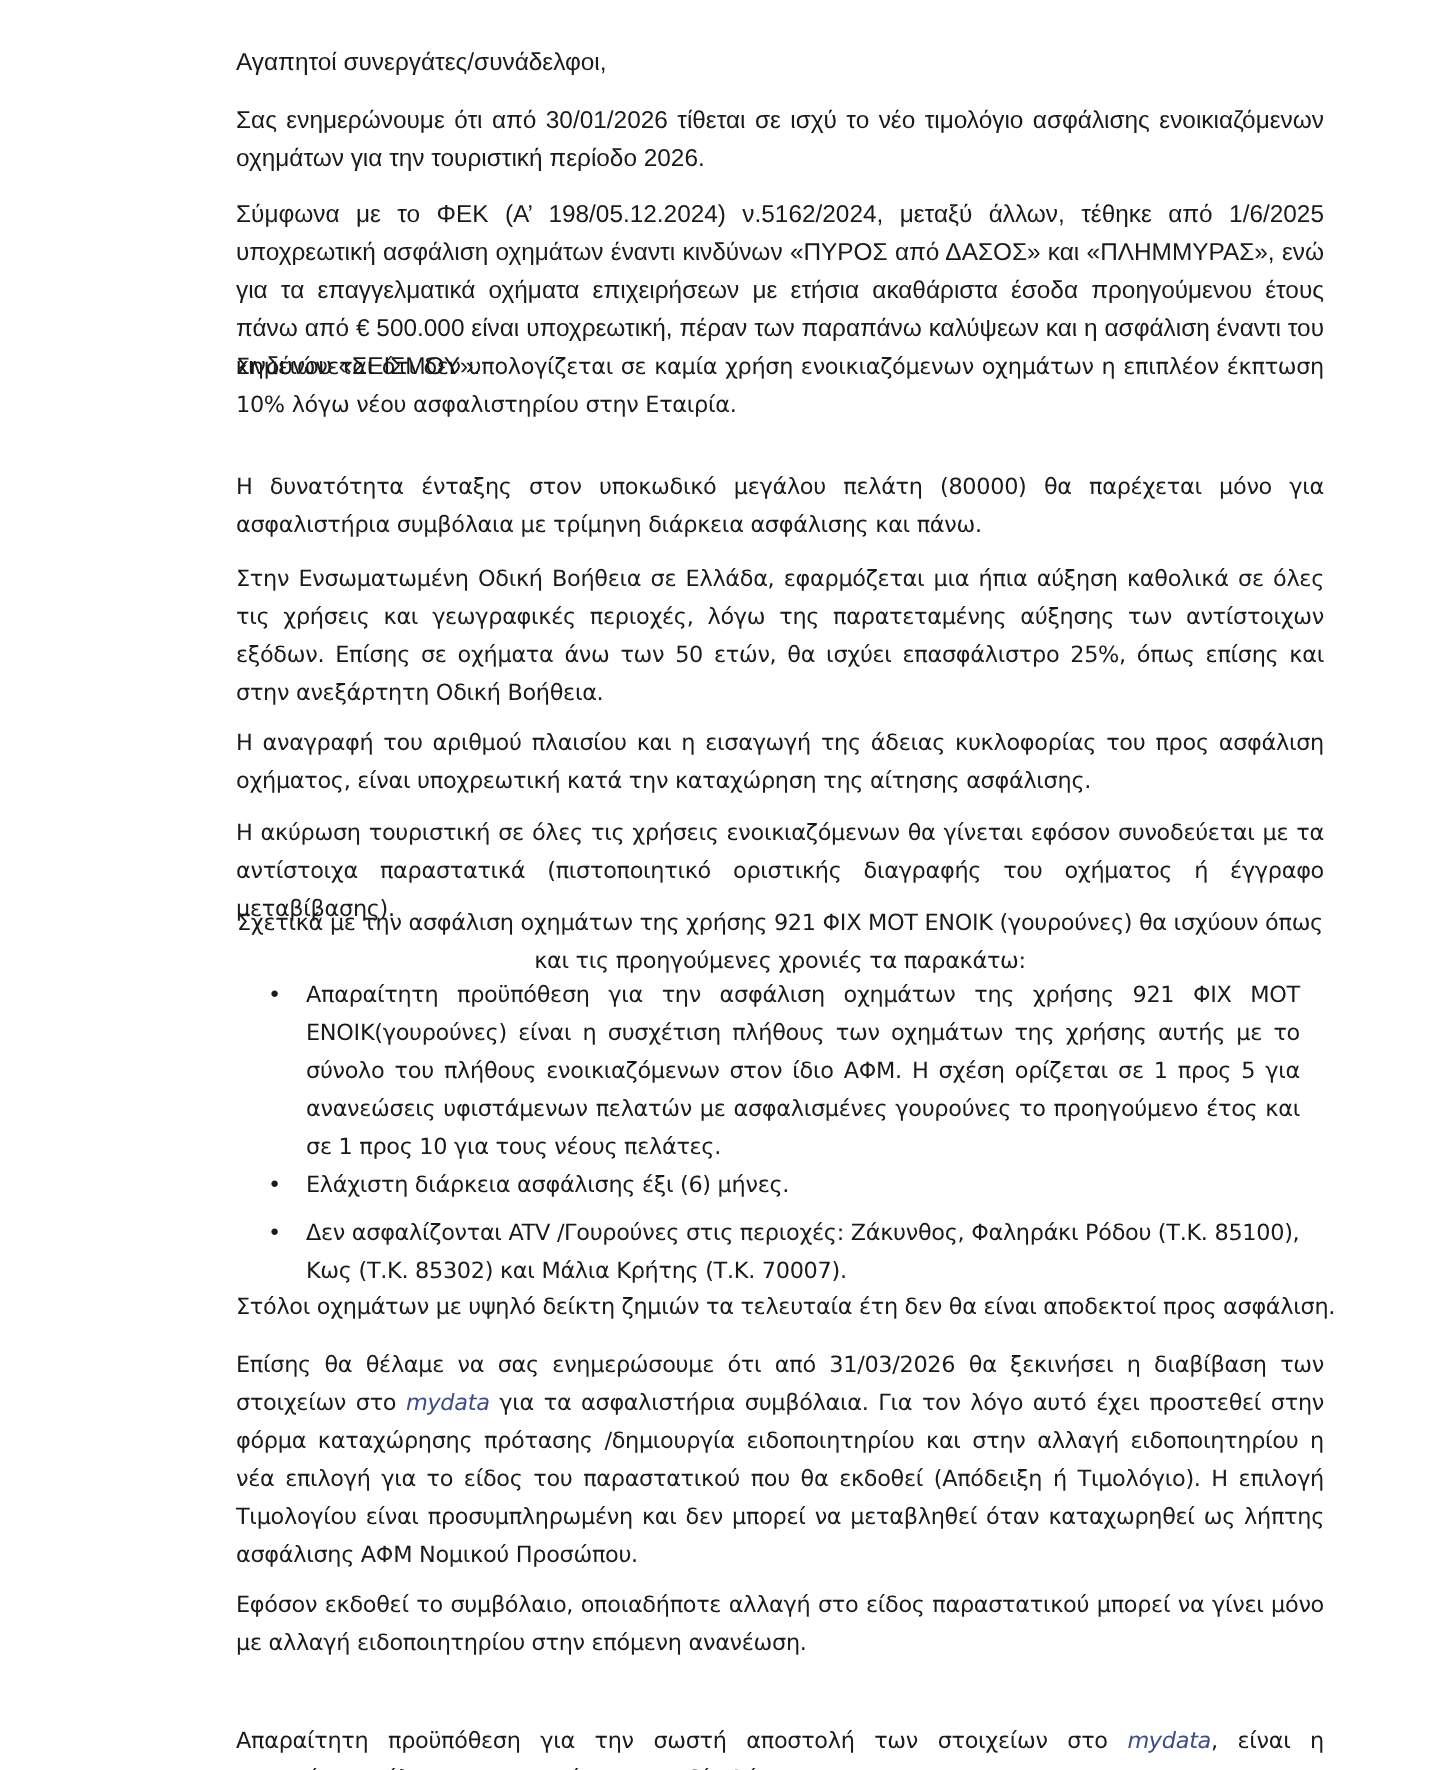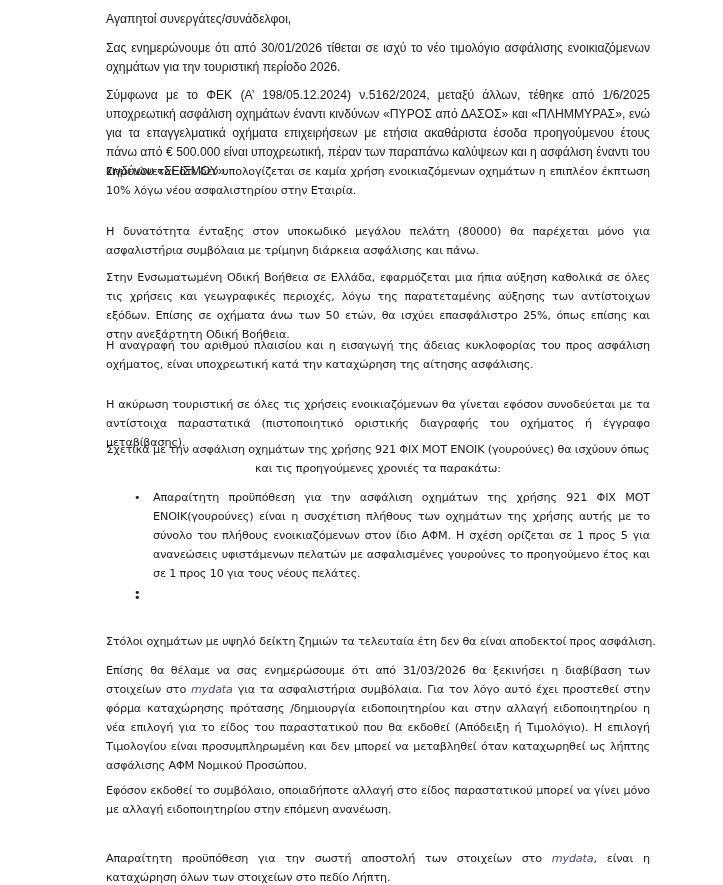--- a/index.html
+++ b/index.html
@@ -1,18 +1,18 @@
 <!DOCTYPE html>
 <html><head>
   <meta charset="utf-8">
   <style>
     html, body { margin: 0; padding: 0; background: #ffffff; }
     body { width: 723px; height: 885px; overflow: hidden; position: relative; color: #1a1a1a; }
     .doc { position: absolute; left: 106px; top: 0; width: 544px; }
-    .p { font-size: 12.6px; line-height: 19px; text-align: justify; margin: 0; }
+    .p { font-size: 12.6px; line-height: 19px; text-align: justify; margin: 12px; }
     .arial { font-family: "Liberation Sans", sans-serif; font-size: 12.2px; }
     .cal { font-family: "DejaVu Sans", sans-serif; font-size: 11.2px; letter-spacing: -0.15px; }
     .b { font-weight: normal; }
     .link { color: #3b4b8c; font-style: italic; }
     ul.bul { margin: 0; padding: 0; list-style: none; }
     ul.bul li { position: relative; padding-left: 47px; }
     ul.bul li .dot { position: absolute; left: 28px; top: 0; }
     .abs { position: absolute; left: 0; }
   </style>
 </head>
@@ -24,30 +24,30 @@
   <p class="p arial abs" style="top:39px;width:544px">Σας ενημερώνουμε ότι από 30/01/2026 τίθεται σε ισχύ το νέο τιμολόγιο ασφάλισης ενοικιαζόμενων οχημάτων για την τουριστική περίοδο 2026.</p>
 
   <p class="p arial abs" style="top:86px;width:544px">Σύμφωνα με το ΦΕΚ (Α’ 198/05.12.2024) ν.5162/2024, μεταξύ άλλων, τέθηκε από 1/6/2025 υποχρεωτική ασφάλιση οχημάτων έναντι κινδύνων «ΠΥΡΟΣ από ΔΑΣΟΣ» και «ΠΛΗΜΜΥΡΑΣ», ενώ για τα επαγγελματικά οχήματα επιχειρήσεων με ετήσια ακαθάριστα έσοδα προηγούμενου έτους πάνω από € 500.000 είναι υποχρεωτική, πέραν των παραπάνω καλύψεων και η ασφάλιση έναντι του κινδύνου «ΣΕΙΣΜΟΥ».</p>
 
   <p class="p cal abs" style="top:162px;width:544px">Σημειώνεται ότι δεν υπολογίζεται σε καμία χρήση ενοικιαζόμενων οχημάτων η επιπλέον έκπτωση 10% λόγω νέου ασφαλιστηρίου στην Εταιρία.</p>
 
   <p class="p cal abs" style="top:222px;width:544px">Η δυνατότητα ένταξης στον υποκωδικό μεγάλου πελάτη (80000) θα παρέχεται μόνο για ασφαλιστήρια συμβόλαια με τρίμηνη διάρκεια ασφάλισης και πάνω.</p>
 
   <p class="p cal abs" style="top:268px;width:544px"><span class="b">Στην Ενσωματωμένη Οδική Βοήθεια σε Ελλάδα,</span><span> εφαρμόζεται μια ήπια αύξηση καθολικά σε όλες τις χρήσεις και γεωγραφικές περιοχές, λόγω της παρατεταμένης αύξησης των αντίστοιχων εξόδων. Επίσης σε οχήματα άνω των 50 ετών, θα ισχύει επασφάλιστρο 25%, όπως επίσης και στην ανεξάρτητη Οδική Βοήθεια.</span></p>
 
-  <p class="p cal abs" style="top:336px;width:544px">Η αναγραφή του αριθμού πλαισίου και η εισαγωγή της άδειας κυκλοφορίας του προς ασφάλιση οχήματος, είναι υποχρεωτική κατά την καταχώρηση της αίτησης ασφάλισης.</p>
+  <p class="p cal abs" style="top:350px;width:544px">Η αναγραφή του αριθμού πλαισίου και η εισαγωγή της άδειας κυκλοφορίας του προς ασφάλιση οχήματος, είναι υποχρεωτική κατά την καταχώρηση της αίτησης ασφάλισης.</p>
 
   <p class="p cal abs" style="top:395px;width:544px"><span class="b">Η ακύρωση τουριστική</span><span> σε όλες τις χρήσεις ενοικιαζόμενων θα γίνεται εφόσον συνοδεύεται με τα αντίστοιχα παραστατικά (πιστοποιητικό οριστικής διαγραφής του οχήματος ή έγγραφο μεταβίβασης).</span></p>
 
   <p class="p cal abs" style="top:440px;width:544px;text-align:center">Σχετικά με την ασφάλιση οχημάτων της χρήσης 921 ΦΙΧ ΜΟΤ ΕΝΟΙΚ (γουρούνες) θα ισχύουν όπως και τις προηγούμενες χρονιές τα παρακάτω:</p>
 
   <ul class="bul p cal abs" style="top:488px;width:544px">
     <li><span class="dot">•</span><span>Απαραίτητη προϋπόθεση για την ασφάλιση οχημάτων της χρήσης 921 ΦΙΧ ΜΟΤ ΕΝΟΙΚ(γουρούνες) είναι η συσχέτιση πλήθους των οχημάτων της χρήσης αυτής με το σύνολο του πλήθους ενοικιαζόμενων στον ίδιο ΑΦΜ. Η σχέση ορίζεται σε 1 προς 5 για ανανεώσεις υφιστάμενων πελατών με ασφαλισμένες γουρούνες το προηγούμενο έτος και σε 1 προς 10 για τους νέους πελάτες.</span></li>
-    <li style="margin-top:0"><span class="dot">•</span></li>
-    <li style="margin-top:5px;text-align:left"><span class="dot">•</span></li>
+    <li style="margin-top:0"><span class="dot">•</span><span>Ελάχιστη διάρκεια ασφάλισης έξι (6) μήνες.</span></li>
+    <li style="margin-top:5px;text-align:left"><span class="dot">•</span><span>Δεν ασφαλίζονται ATV /Γουρούνες στις περιοχές: Ζάκυνθος, Φαληράκι Ρόδου (Τ.Κ. 85100), Κως (Τ.Κ. 85302) και Μάλια Κρήτης (Τ.Κ. 70007).</span></li>
   </ul>
 
   <p class="p cal abs" style="top:632px;width:560px">Στόλοι οχημάτων με υψηλό δείκτη ζημιών τα τελευταία έτη δεν θα είναι αποδεκτοί προς ασφάλιση.</p>
 
   <p class="p cal abs" style="top:661px;width:544px"><span>Επίσης θα θέλαμε να σας ενημερώσουμε ότι από 31/03/2026 θα ξεκινήσει η διαβίβαση των στοιχείων στο </span><span class="link">mydata</span><span> για τα ασφαλιστήρια συμβόλαια. Για τον λόγο αυτό έχει προστεθεί στην φόρμα καταχώρησης πρότασης /δημιουργία ειδοποιητηρίου και στην αλλαγή ειδοποιητηρίου η νέα επιλογή για το είδος του παραστατικού που θα εκδοθεί (Απόδειξη ή Τιμολόγιο). Η επιλογή Τιμολογίου είναι προσυμπληρωμένη και δεν μπορεί να μεταβληθεί όταν καταχωρηθεί ως λήπτης ασφάλισης ΑΦΜ Νομικού Προσώπου.</span></p>
 
   <p class="p cal abs" style="top:781px;width:544px">Εφόσον εκδοθεί το συμβόλαιο, οποιαδήποτε αλλαγή στο είδος παραστατικού μπορεί να γίνει μόνο με αλλαγή ειδοποιητηρίου στην επόμενη ανανέωση.</p>
 
   <p class="p cal abs" style="top:849px;width:544px"><span>Απαραίτητη προϋπόθεση για την σωστή αποστολή των στοιχείων στο </span><span class="link">mydata</span><span>, είναι η καταχώρηση όλων των στοιχείων στο πεδίο Λήπτη.</span></p>
 </div>

